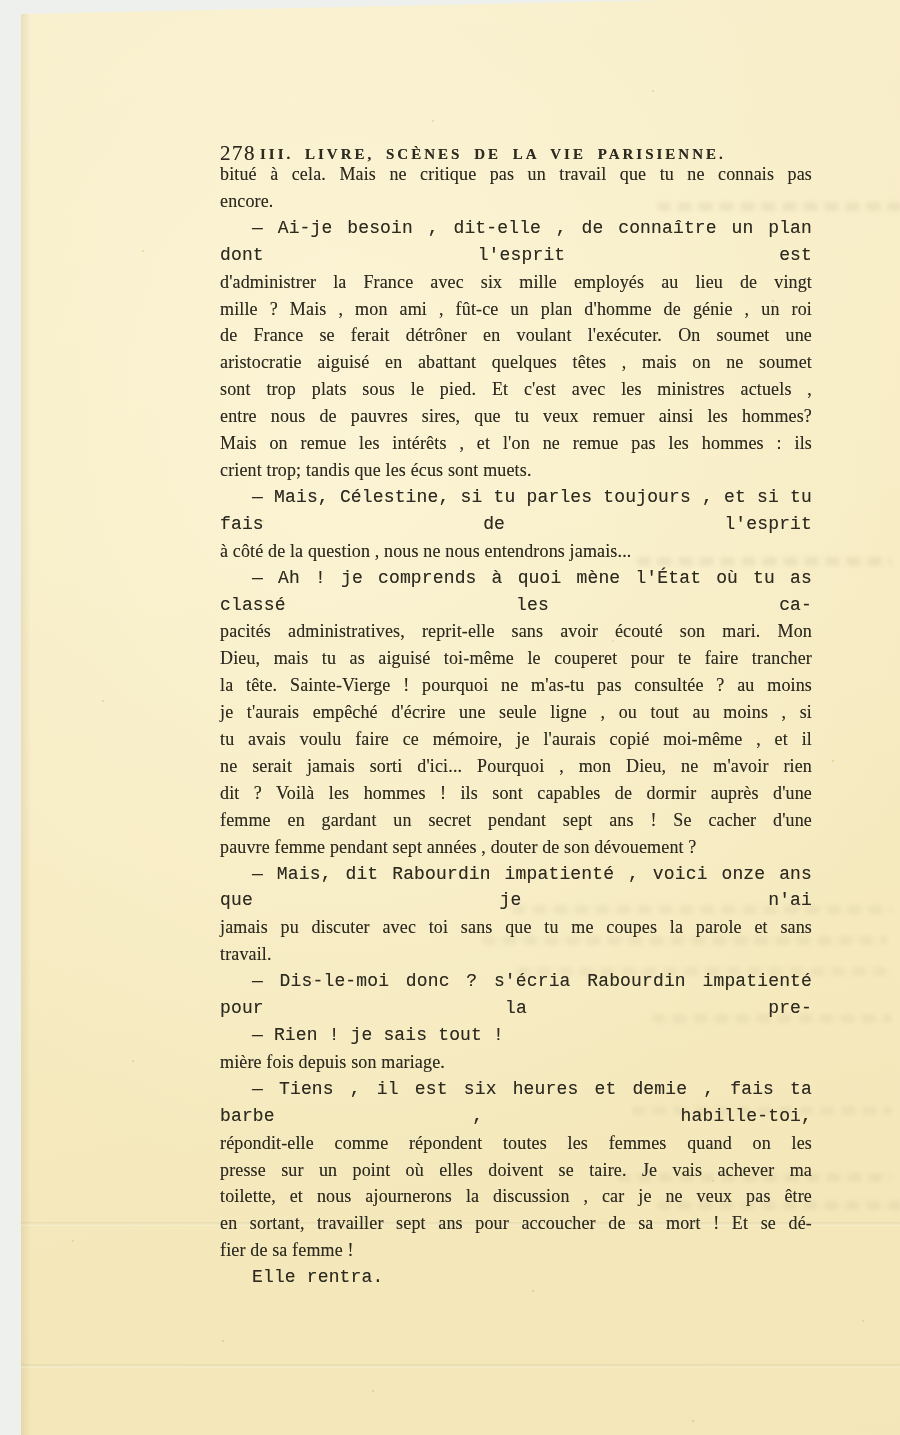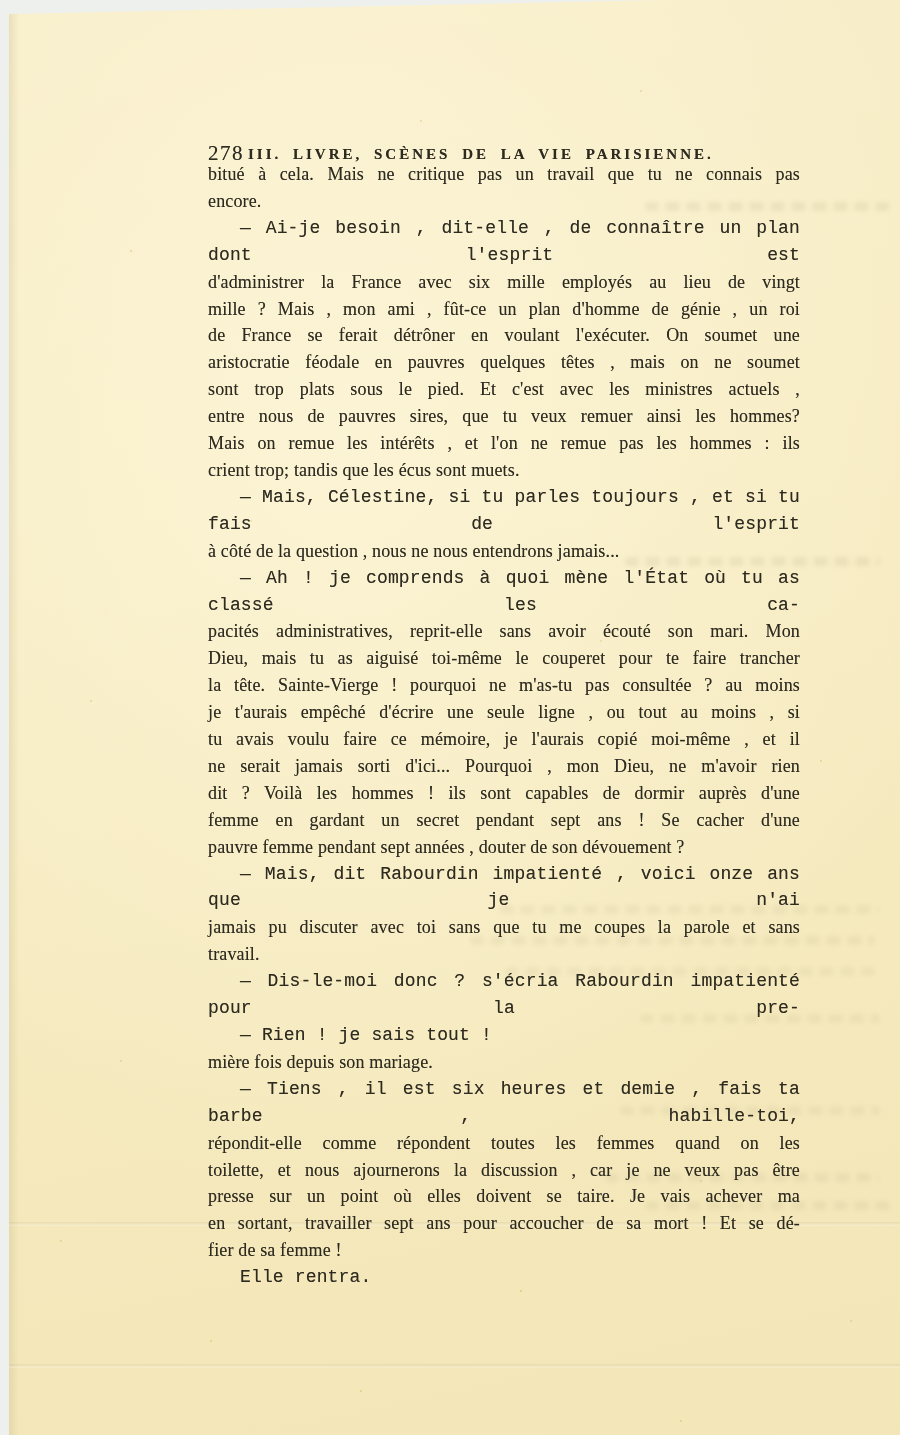--- a/index.html
+++ b/index.html
@@ -10,20 +10,21 @@
     overflow:hidden;
   }
   .scan{position:relative;width:900px;height:1435px;}
   
   .paper{
     position:absolute;inset:0;
     background:
       radial-gradient(ellipse 120% 90% at 38% 30%, rgba(255,250,225,.55) 0%, rgba(255,250,225,0) 60%),
       linear-gradient(168deg,#f8eecb 0%,#f7ecc4 35%,#f5e9bd 70%,#f3e6b8 100%);
     clip-path:polygon(9px 14px,660px 0px,900px 0px,900px 1435px,9px 1435px);
+    margin-left:12px;
   }
   .left-edge-shade{
     position:absolute;left:9px;top:0;width:10px;height:1435px;
     background:linear-gradient(90deg,rgba(140,120,70,.14),rgba(140,120,70,0));
   }
   .crease{
     position:absolute;left:0;width:900px;height:4px;
     background:linear-gradient(180deg,rgba(120,100,55,.10),rgba(255,255,240,.30));
   }
   .crease.c1{top:1222px;}
@@ -108,21 +109,21 @@
       <span class="runtitle">III. LIVRE, SCÈNES DE LA VIE PARISIENNE.</span>
     </div>
 
     <div class="text" id="text-block">
         <div class="line">bitué à cela. Mais ne critique pas un travail que tu ne connais pas</div>
         <div class="line last">encore.</div>
         <div class="line first">— Ai-je besoin , dit-elle , de connaître un plan dont l'esprit est</div>
         <div class="line">d'administrer la France avec six mille employés au lieu de vingt</div>
         <div class="line">mille ? Mais , mon ami , fût-ce un plan d'homme de génie , un roi</div>
         <div class="line">de France se ferait détrôner en voulant l'exécuter. On soumet une</div>
-        <div class="line">aristocratie féodale en pauvres quelques têtes , mais on ne soumet</div>
+        <div class="line">aristocratie aiguisé en abattant quelques têtes , mais on ne soumet</div>
         <div class="line">sont trop plats sous le pied. Et c'est avec les ministres actuels ,</div>
         <div class="line">entre nous de pauvres sires, que tu veux remuer ainsi les hommes?</div>
         <div class="line">Mais on remue les intérêts , et l'on ne remue pas les hommes : ils</div>
         <div class="line last">crient trop; tandis que les écus sont muets.</div>
         <div class="line first">— Mais, Célestine, si tu parles toujours , et si tu fais de l'esprit</div>
         <div class="line last">à côté de la question , nous ne nous entendrons jamais...</div>
         <div class="line first">— Ah ! je comprends à quoi mène l'État où tu as classé les ca-</div>
         <div class="line">pacités administratives, reprit-elle sans avoir écouté son mari. Mon</div>
         <div class="line">Dieu, mais tu as aiguisé toi-même le couperet pour te faire trancher</div>
         <div class="line">la tête. Sainte-Vierge ! pourquoi ne m'as-tu pas consultée ? au moins</div>
@@ -133,20 +134,20 @@
         <div class="line">femme en gardant un secret pendant sept ans ! Se cacher d'une</div>
         <div class="line last">pauvre femme pendant sept années , douter de son dévouement ?</div>
         <div class="line first">— Mais, dit Rabourdin impatienté , voici onze ans que je n'ai</div>
         <div class="line">jamais pu discuter avec toi sans que tu me coupes la parole et sans</div>
         <div class="line last">travail.</div>
         <div class="line first">— Dis-le-moi donc ? s'écria Rabourdin impatienté pour la pre-</div>
         <div class="line last first">— Rien ! je sais tout !</div>
         <div class="line last">mière fois depuis son mariage.</div>
         <div class="line first">— Tiens , il est six heures et demie , fais ta barbe , habille-toi,</div>
         <div class="line">répondit-elle comme répondent toutes les femmes quand on les</div>
+        <div class="line">presse sur un point où elles doivent se taire. Je vais achever ma</div>
         <div class="line">toilette, et nous ajournerons la discussion , car je ne veux pas être</div>
-        <div class="line">presse sur un point où elles doivent se taire. Je vais achever ma</div>
         <div class="line">en sortant, travailler sept ans pour accoucher de sa mort ! Et se dé-</div>
         <div class="line last">fier de sa femme !</div>
         <div class="line last first">Elle rentra.</div>
       </div>
   </div>
 </div>
 
 </body></html>

